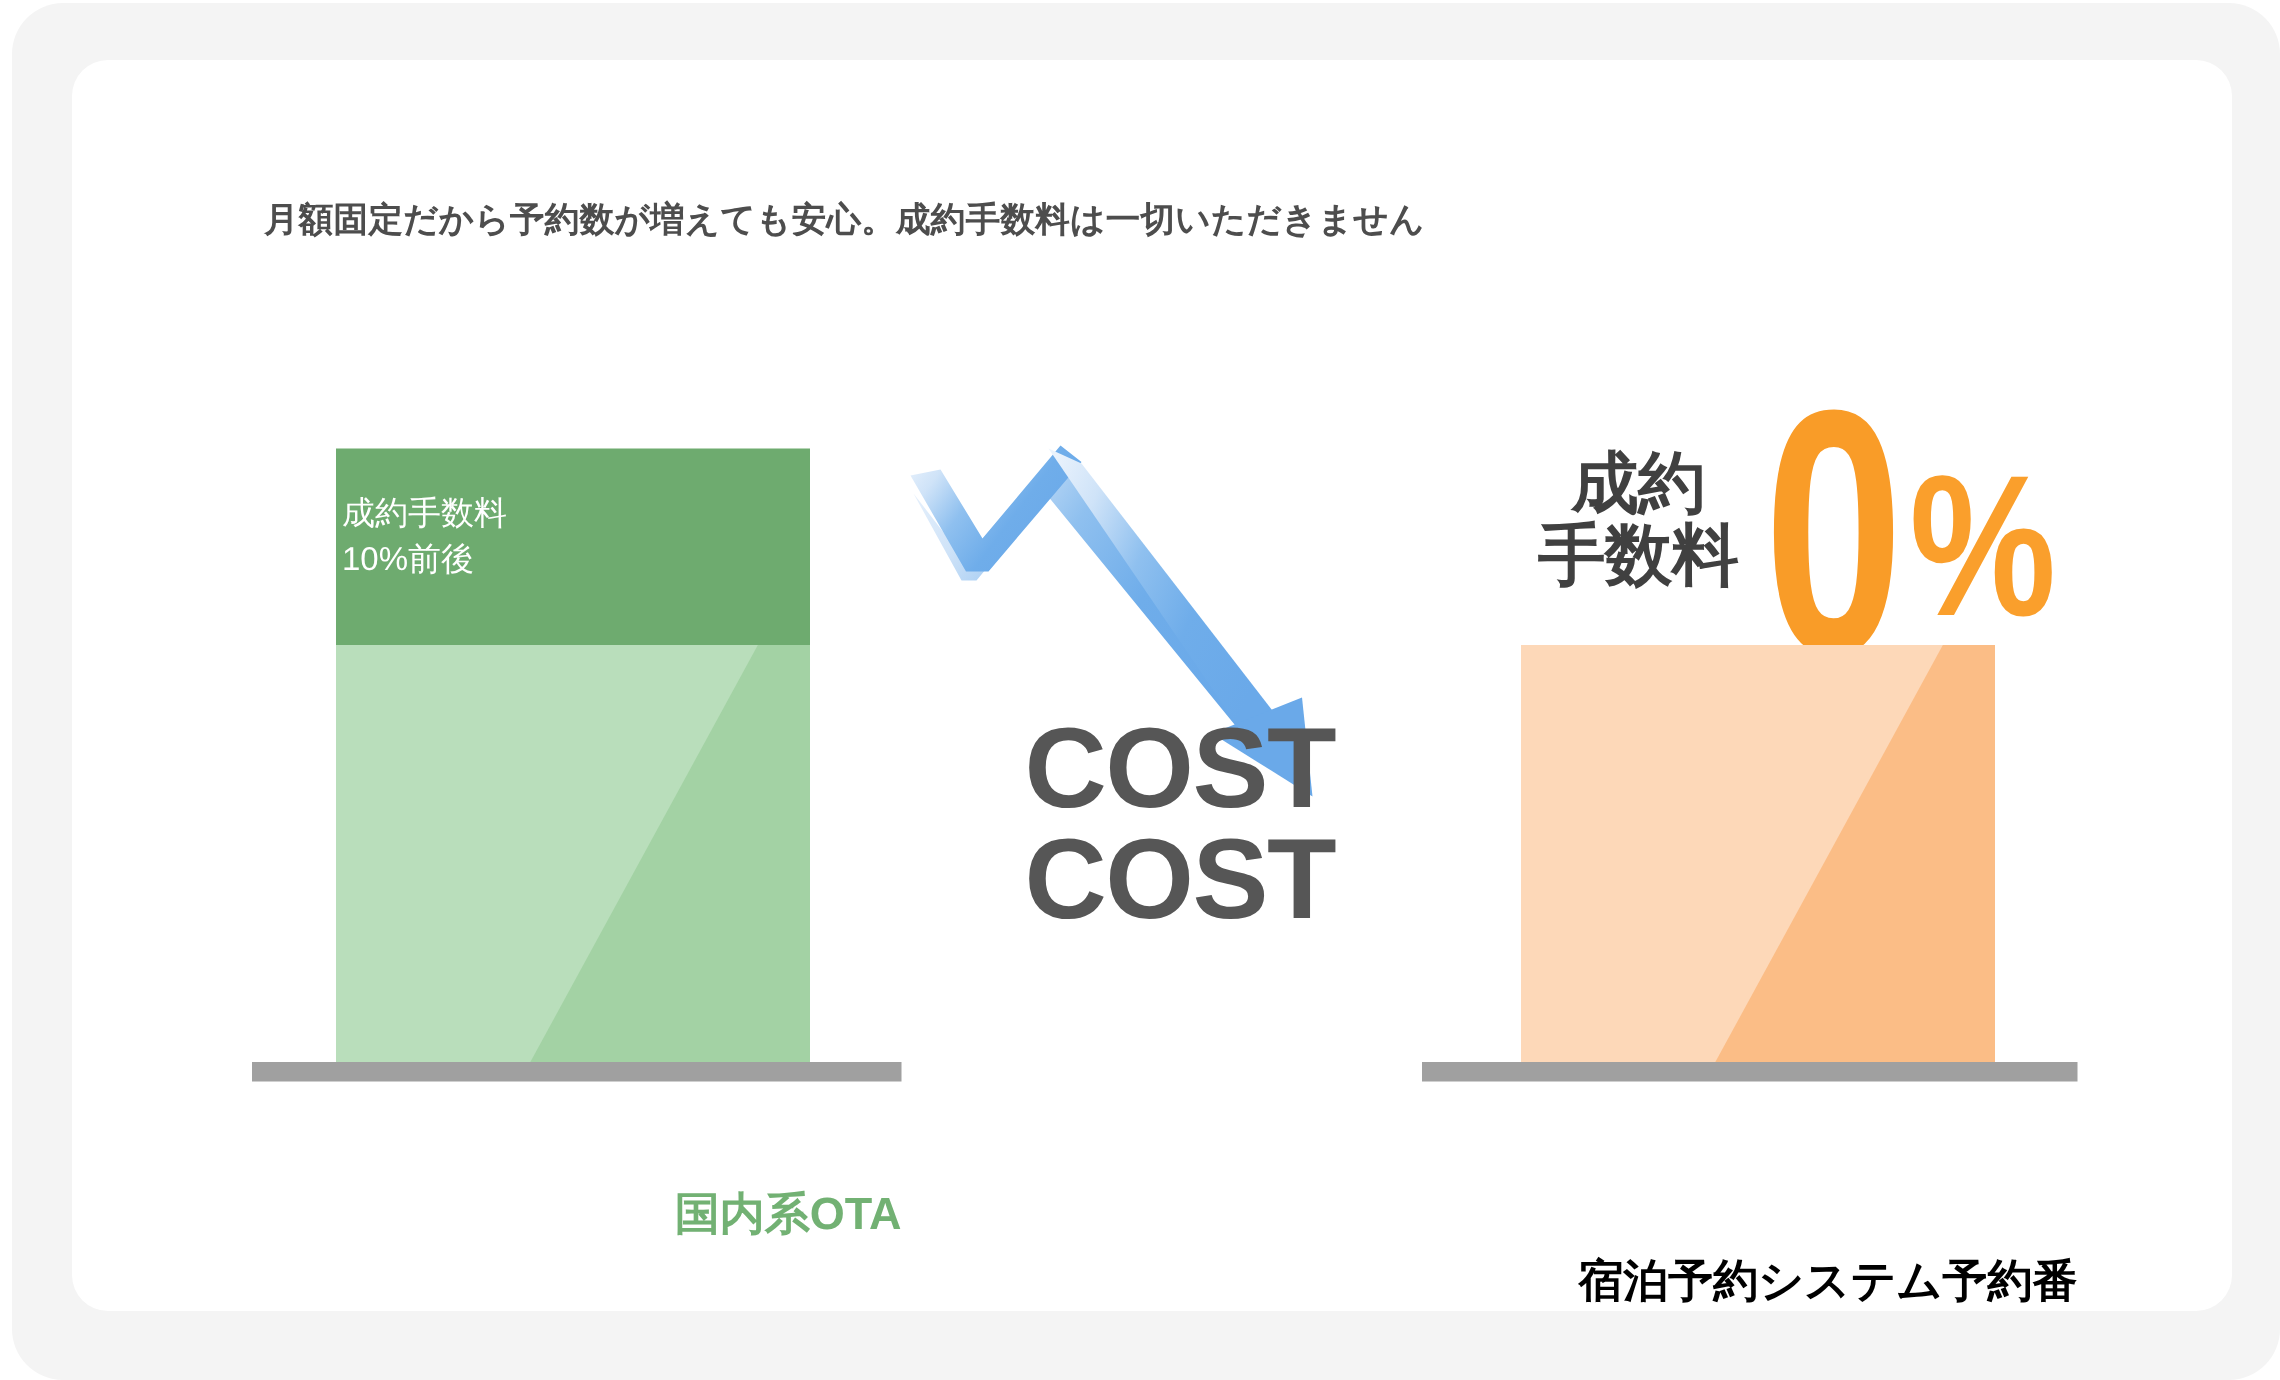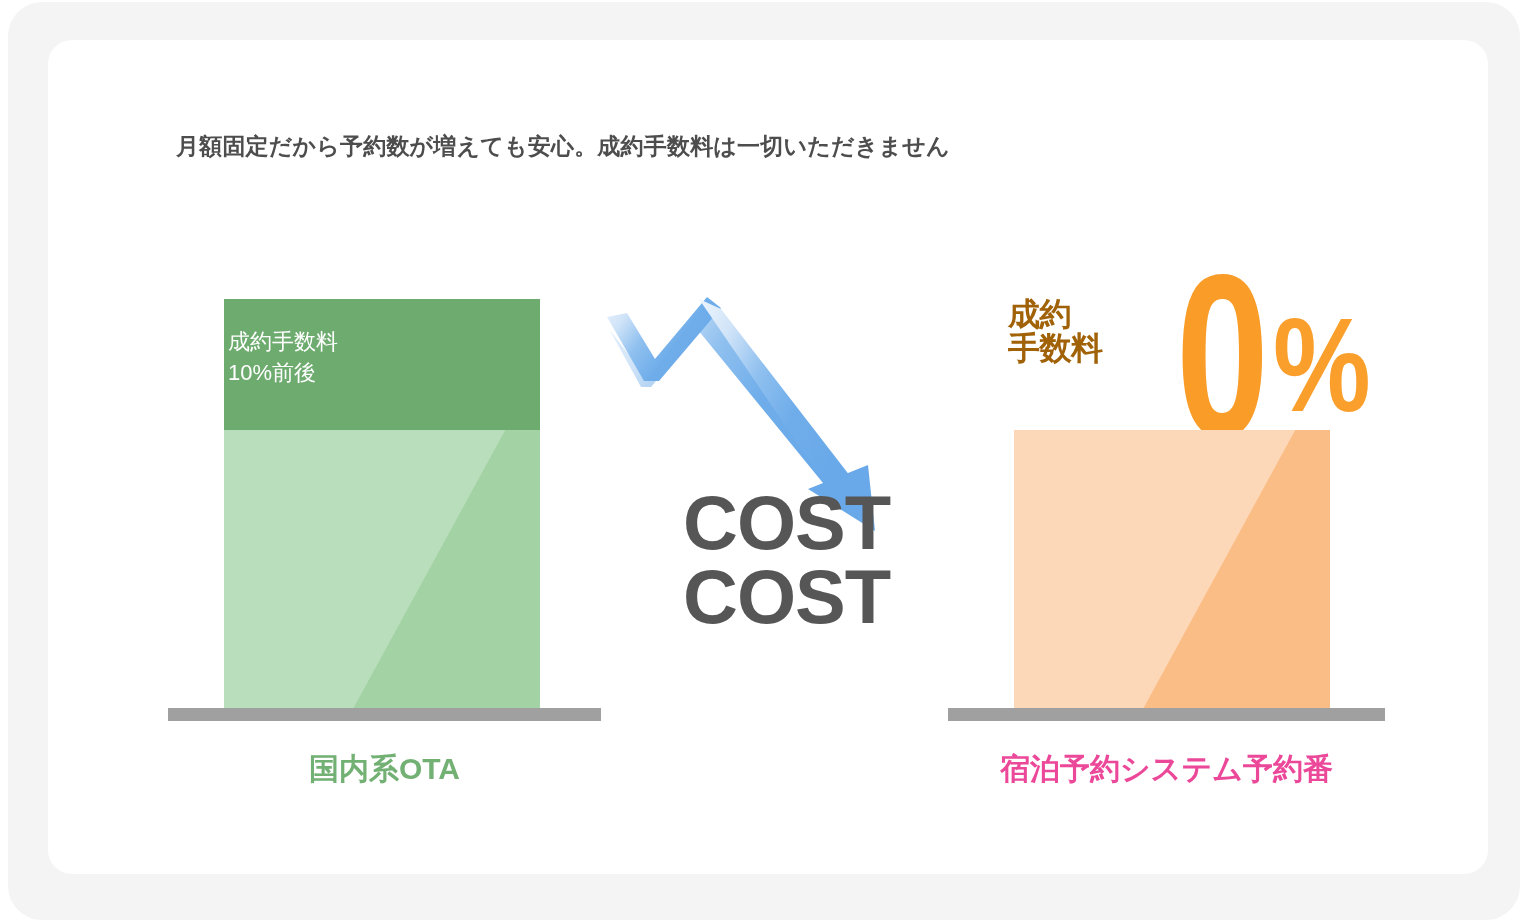--- a/index.html
+++ b/index.html
@@ -118,41 +118,41 @@
     height: 13px;
     background: #a0a0a0;
     top: 668px;  
   }
   #baseline-left  { left: 120px;  width: 433px; }  
   #baseline-right { left: 900px;  width: 437px; }  
 
   
   .bar-caption {
     position: absolute;
-    top: 709px;  
+    top: 749px;  
     font-size: 30px;
     font-weight: bold;
-    text-align: center;
+    text-align: right;
     white-space: nowrap;
   }
   #caption-left  { left: 120px; width: 433px; color: #72b173; }
-  #caption-right { left: 900px; width: 437px; color: #ec4899; }
+  #caption-right { left: 900px; width: 437px; color: #000000; margin-top: 45px; }
 
   
   #arrow-svg {
     position: absolute;
     left: 555px;   
     top: 255px;    
     width: 370px;
     height: 250px;
   }
   #costdown {
     position: absolute;
     left: 555px;
-    top: 446px;
+    top: 436px;
     width: 300px;
     text-align: left;
     padding-left: 80px;
     box-sizing: border-box;
     color: #565656;
     font-size: 76px;
     font-weight: bold;
     line-height: 0.98;
     letter-spacing: -1px;
   }
@@ -164,23 +164,23 @@
     left: 960px;   
     top: 208px;    
     width: 380px;
     height: 190px;
   }
   #zero-words {
     position: absolute;
     left: 0;
     top: 50px;
     width: 168px;
-    text-align: left;
-    color: #a16207;
-    font-size: 32px;
+    text-align: center;
+    color: #404040;
+    font-size: 45px;
     font-weight: bold;
     line-height: 1.06;
     letter-spacing: -0.5px;
   }
   #zero-words .zw-line { display: block; }
   #zero-digit {
     position: absolute;
     left: 168px;
     top: -8px;
     font-size: 232px;

